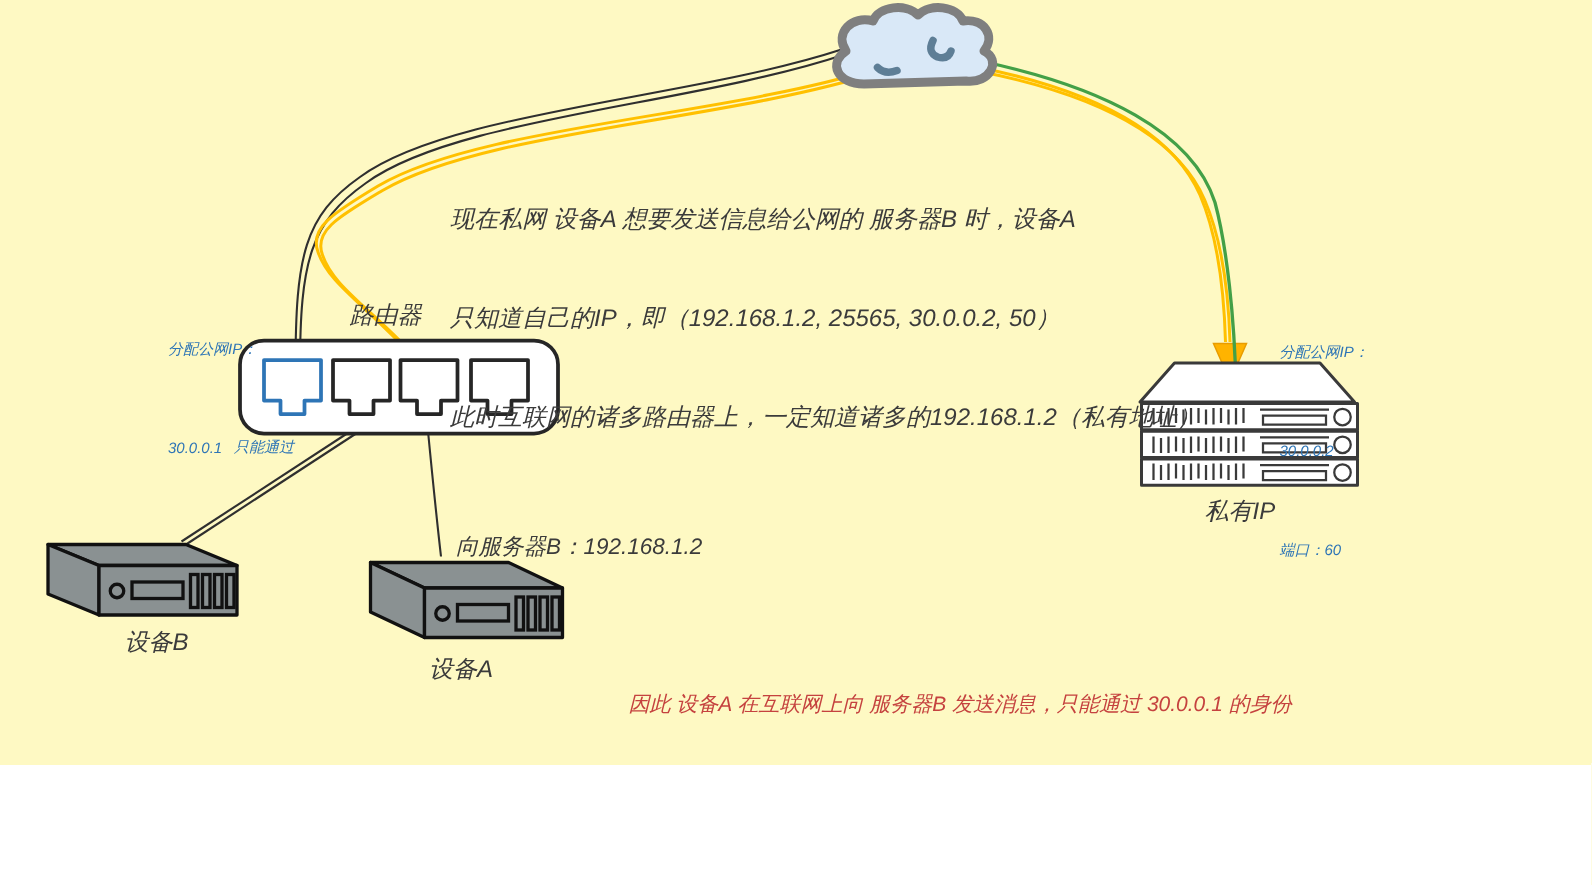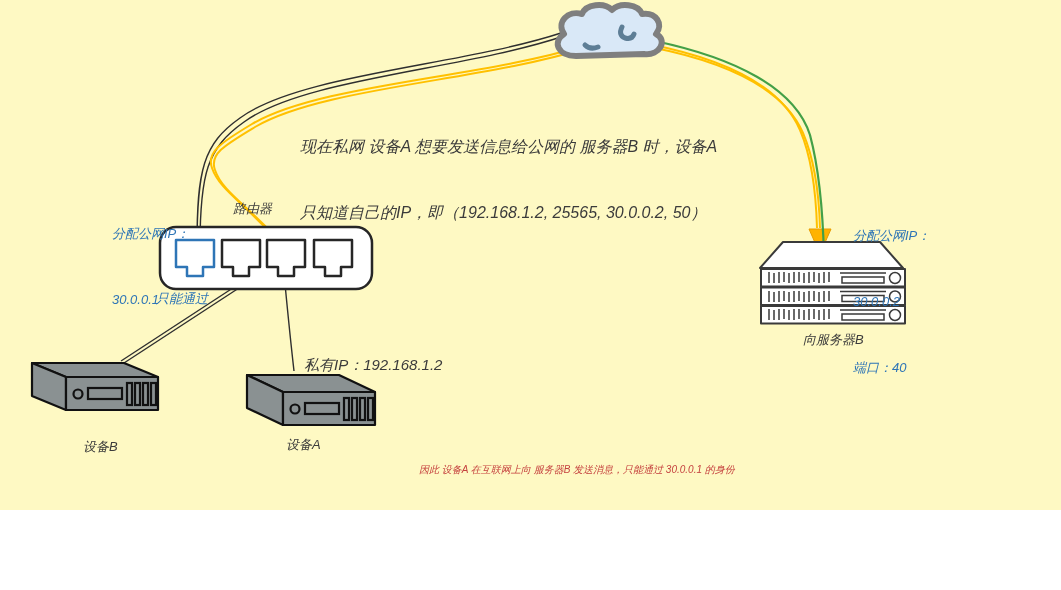--- a/index.html
+++ b/index.html
@@ -8,26 +8,26 @@
     --devfill:#8A9192;
   }
   html,body{margin:0;padding:0;background:#fff;}
   .stage{
     position:relative;width:1061px;height:510px;background:#fef9c3;overflow:hidden;
     font-family:"Liberation Sans","DejaVu Sans",sans-serif;color:var(--text);font-style:italic;
   }
   .stage svg{position:absolute;left:0;top:0;}
   .txt{position:absolute;white-space:pre;}
   .note{font-size:16px;line-height:22px;}
-  .small{font-size:13px;line-height:22px;}
+  .small{font-size:10px;line-height:22px;}
   .dhcp{font-size:15px;line-height:21px;}
   .blue{color:var(--blue);}
-  .red{color:var(--red);font-size:10px;line-height:21px;}
+  .red{color:var(--red);font-size:14px;line-height:21px;}
   .bottom{font-size:16px;line-height:21px;}
-  .devlabel{font-size:13px;}
+  .devlabel{font-size:16px;}
   .w-black{fill:none;stroke:var(--wire);stroke-width:1.4;}
   .w-yellow{fill:none;stroke:var(--yellow);stroke-width:2;}
   .w-green{fill:none;stroke:var(--green);stroke-width:2.2;}
   .outline{fill:#fff;stroke:#262626;stroke-width:2.5;stroke-linejoin:round;}
   .port{fill:#fff;stroke:#262626;stroke-width:2.5;stroke-linejoin:round;}
   .port-wan{stroke:var(--blue);}
   .dev{fill:var(--devfill);stroke:#111;stroke-width:2.2;stroke-linejoin:round;}
   .devdetail{fill:none;stroke:#111;stroke-width:2.2;}
   .srv{fill:#fff;stroke:#3a3a3a;stroke-width:2;stroke-linejoin:round;}
   .srvdetail{fill:none;stroke:#3a3a3a;stroke-width:1.5;}
@@ -120,44 +120,45 @@
         <path class="srvdetail" d="M769 309 v11 M774 310 v10 M779 309 v11 M784 309 v10 M789 310 v10 M794 309 v11 M799 309 v10 M804 310 v10 M809 309 v11 M814 309 v10 M819 310 v10 M824 309 v11 M829 309 v10"></path>
         <path class="srvdetail" d="M840 310 h46 M842 314 h42 v6 h-42 z"></path>
         <circle class="srvdetail" cx="895" cy="315" r="5.5"></circle>
       </g>
     </g>
   </svg>
 
   <div class="txt note" style="left:300px;top:92px;">
     <div>现在私网 设备A 想要发送信息给公网的 服务器B 时，设备A</div>
     <div>只知道自己的IP，即（192.168.1.2, 25565, 30.0.0.2, 50）</div>
+    <div>此时互联网的诸多路由器上，一定知道诸多的192.168.1.2（私有地址）</div>
   </div>
 
   <div class="txt small blue" style="left:112px;top:179px;">
     <div>分配公网IP：</div>
     <div>30.0.0.1</div>
   </div>
 
   <div class="txt devlabel" style="left:233px;top:200px;">路由器</div>
 
   <div class="txt small blue" style="left:156px;top:288px;">只能通过</div>
 
   <div class="txt dhcp" style="left:304px;top:312px;">
-    <div>私有IP：192.168.1.2</div>
+    <div>向服务器B：192.168.1.2</div>
   </div>
 
   <div class="txt small blue" style="left:853px;top:181px;">
     <div>分配公网IP：</div>
     <div>30.0.0.2</div>
-    <div>端口：40</div>
+    <div>端口：60</div>
   </div>
 
-  <div class="txt devlabel" style="left:83px;top:438px;">设备B</div>
+  <div class="txt devlabel" style="left:83px;top:418px;">设备B</div>
   <div class="txt devlabel" style="left:286px;top:436px;">设备A</div>
-  <div class="txt devlabel" style="left:803px;top:331px;">向服务器B</div>
+  <div class="txt devlabel" style="left:803px;top:331px;">私有IP</div>
 
   <div class="txt red" style="left:419px;top:417px;">
     <div>因此 设备A 在互联网上向 服务器B 发送消息，只能通过 30.0.0.1 的身份</div>
     <div>向服务器B 30.0.0.2 私有地址</div>
   </div>
 
   <div class="txt bottom" style="left:419px;top:483px;">
     <div>然后他们在通信时，设备A建立的的请求连接就是 192.168.1.2:25565</div>
     <div>当数据包进入到路由器的时候，路由器会将其源地址改为 -&gt; 30.0.0.1、端口会随机分配一个</div>
     

